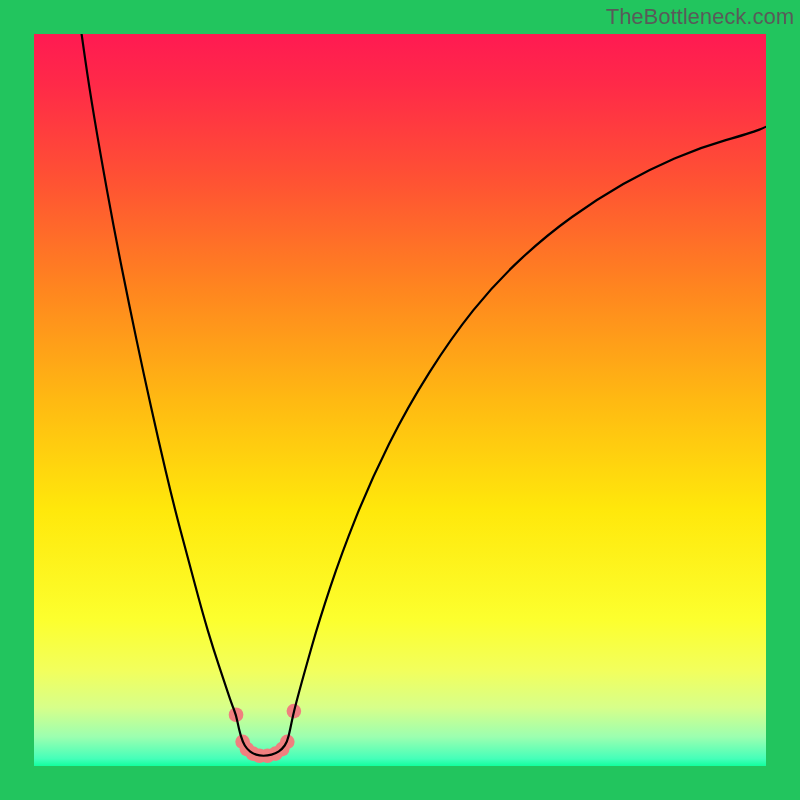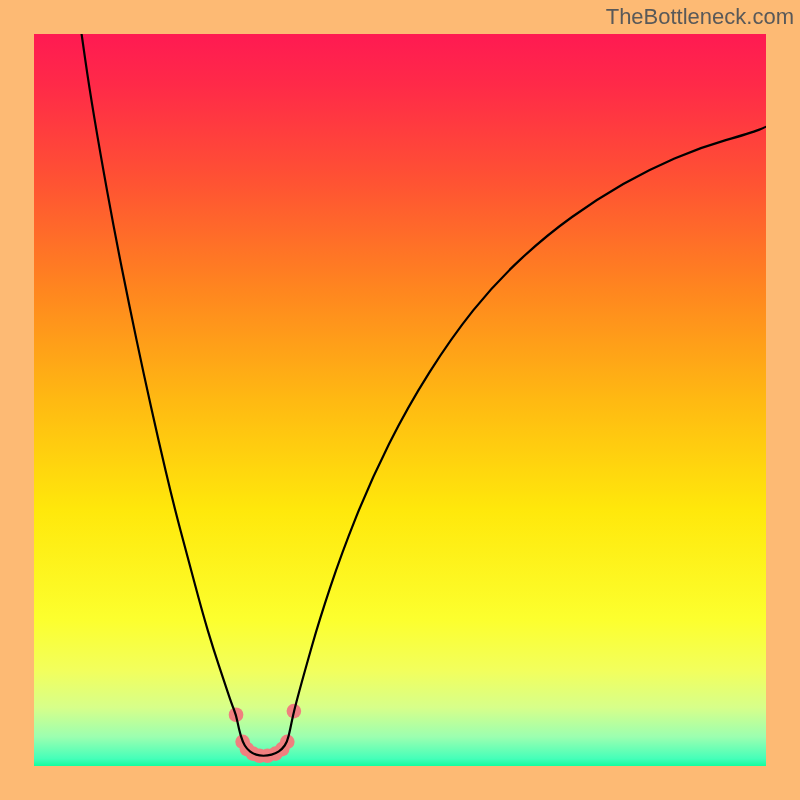--- a/index.html
+++ b/index.html
@@ -7,21 +7,21 @@
     padding: 0;
     width: 800px;
     height: 800px;
     overflow: hidden;
     background: #000;
     font-family: Arial, Helvetica, sans-serif;
   }
   .outer {
     width: 800px;
     height: 800px;
-    background: #fdba74;
+    background: #22c55e;
     position: relative;
   }
   .plot-area {
     position: absolute;
     left: 34px;
     top: 34px;
     width: 732px;
     height: 732px;
     overflow: hidden;
   }

